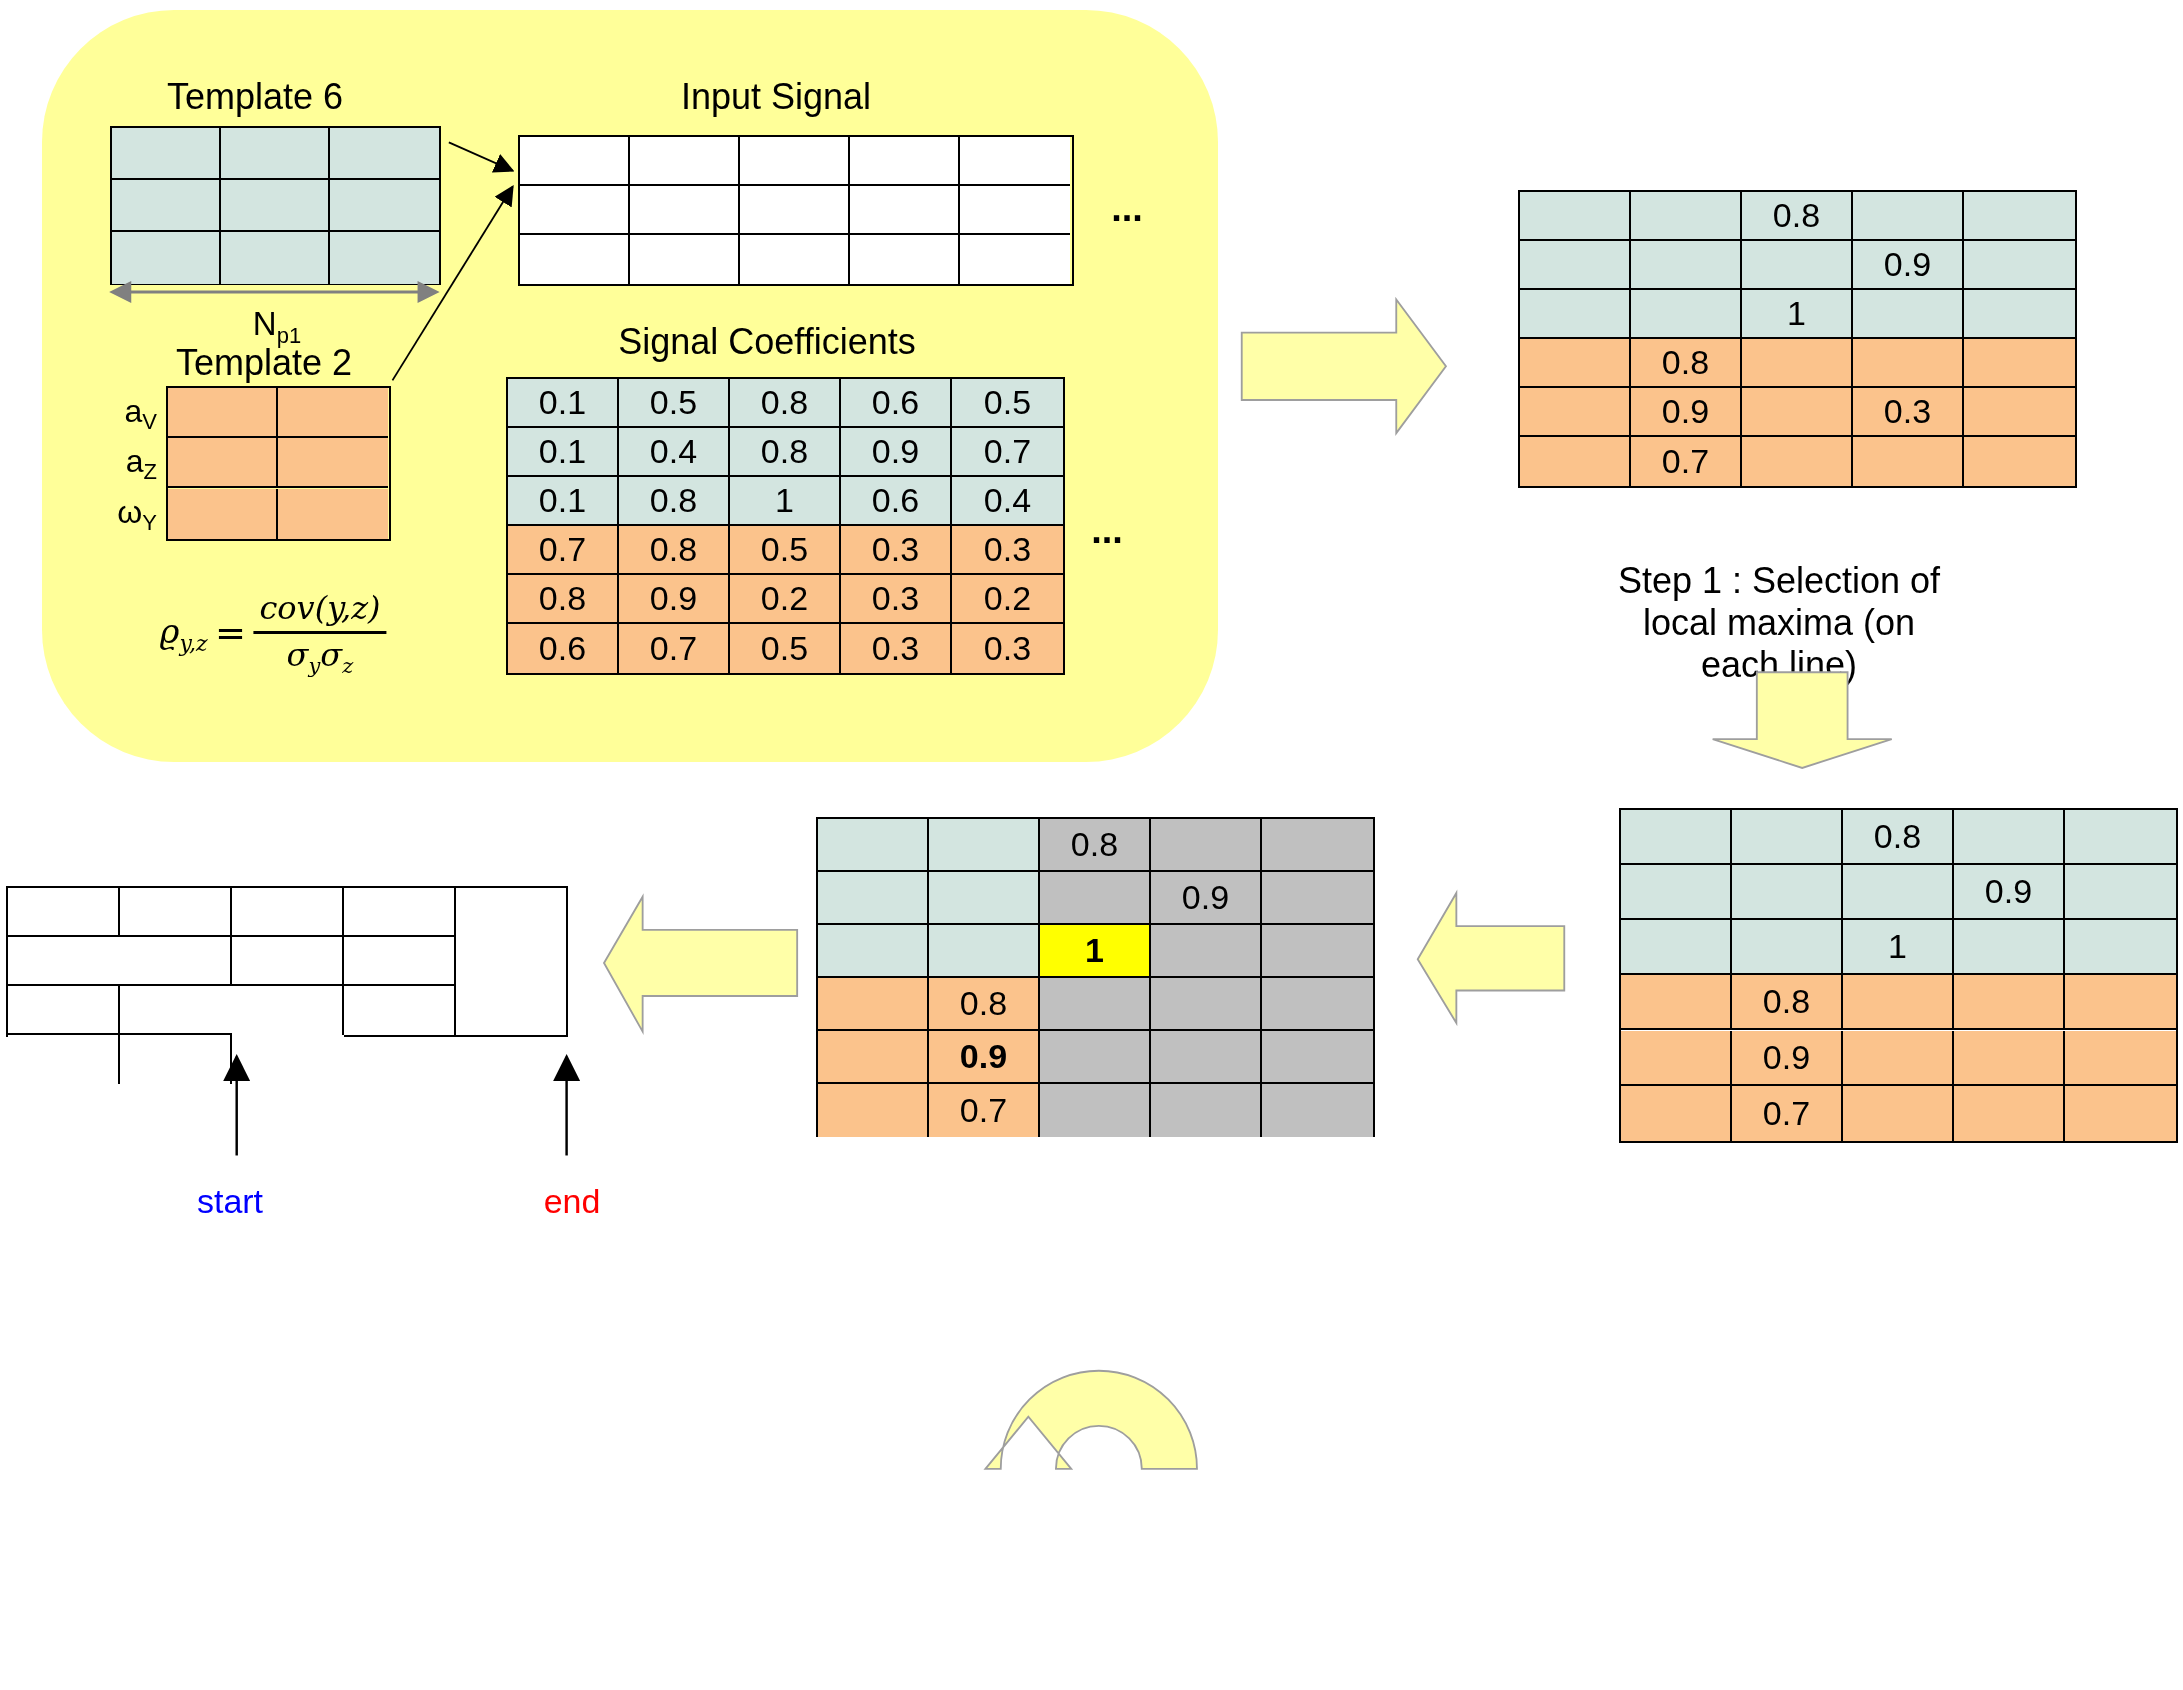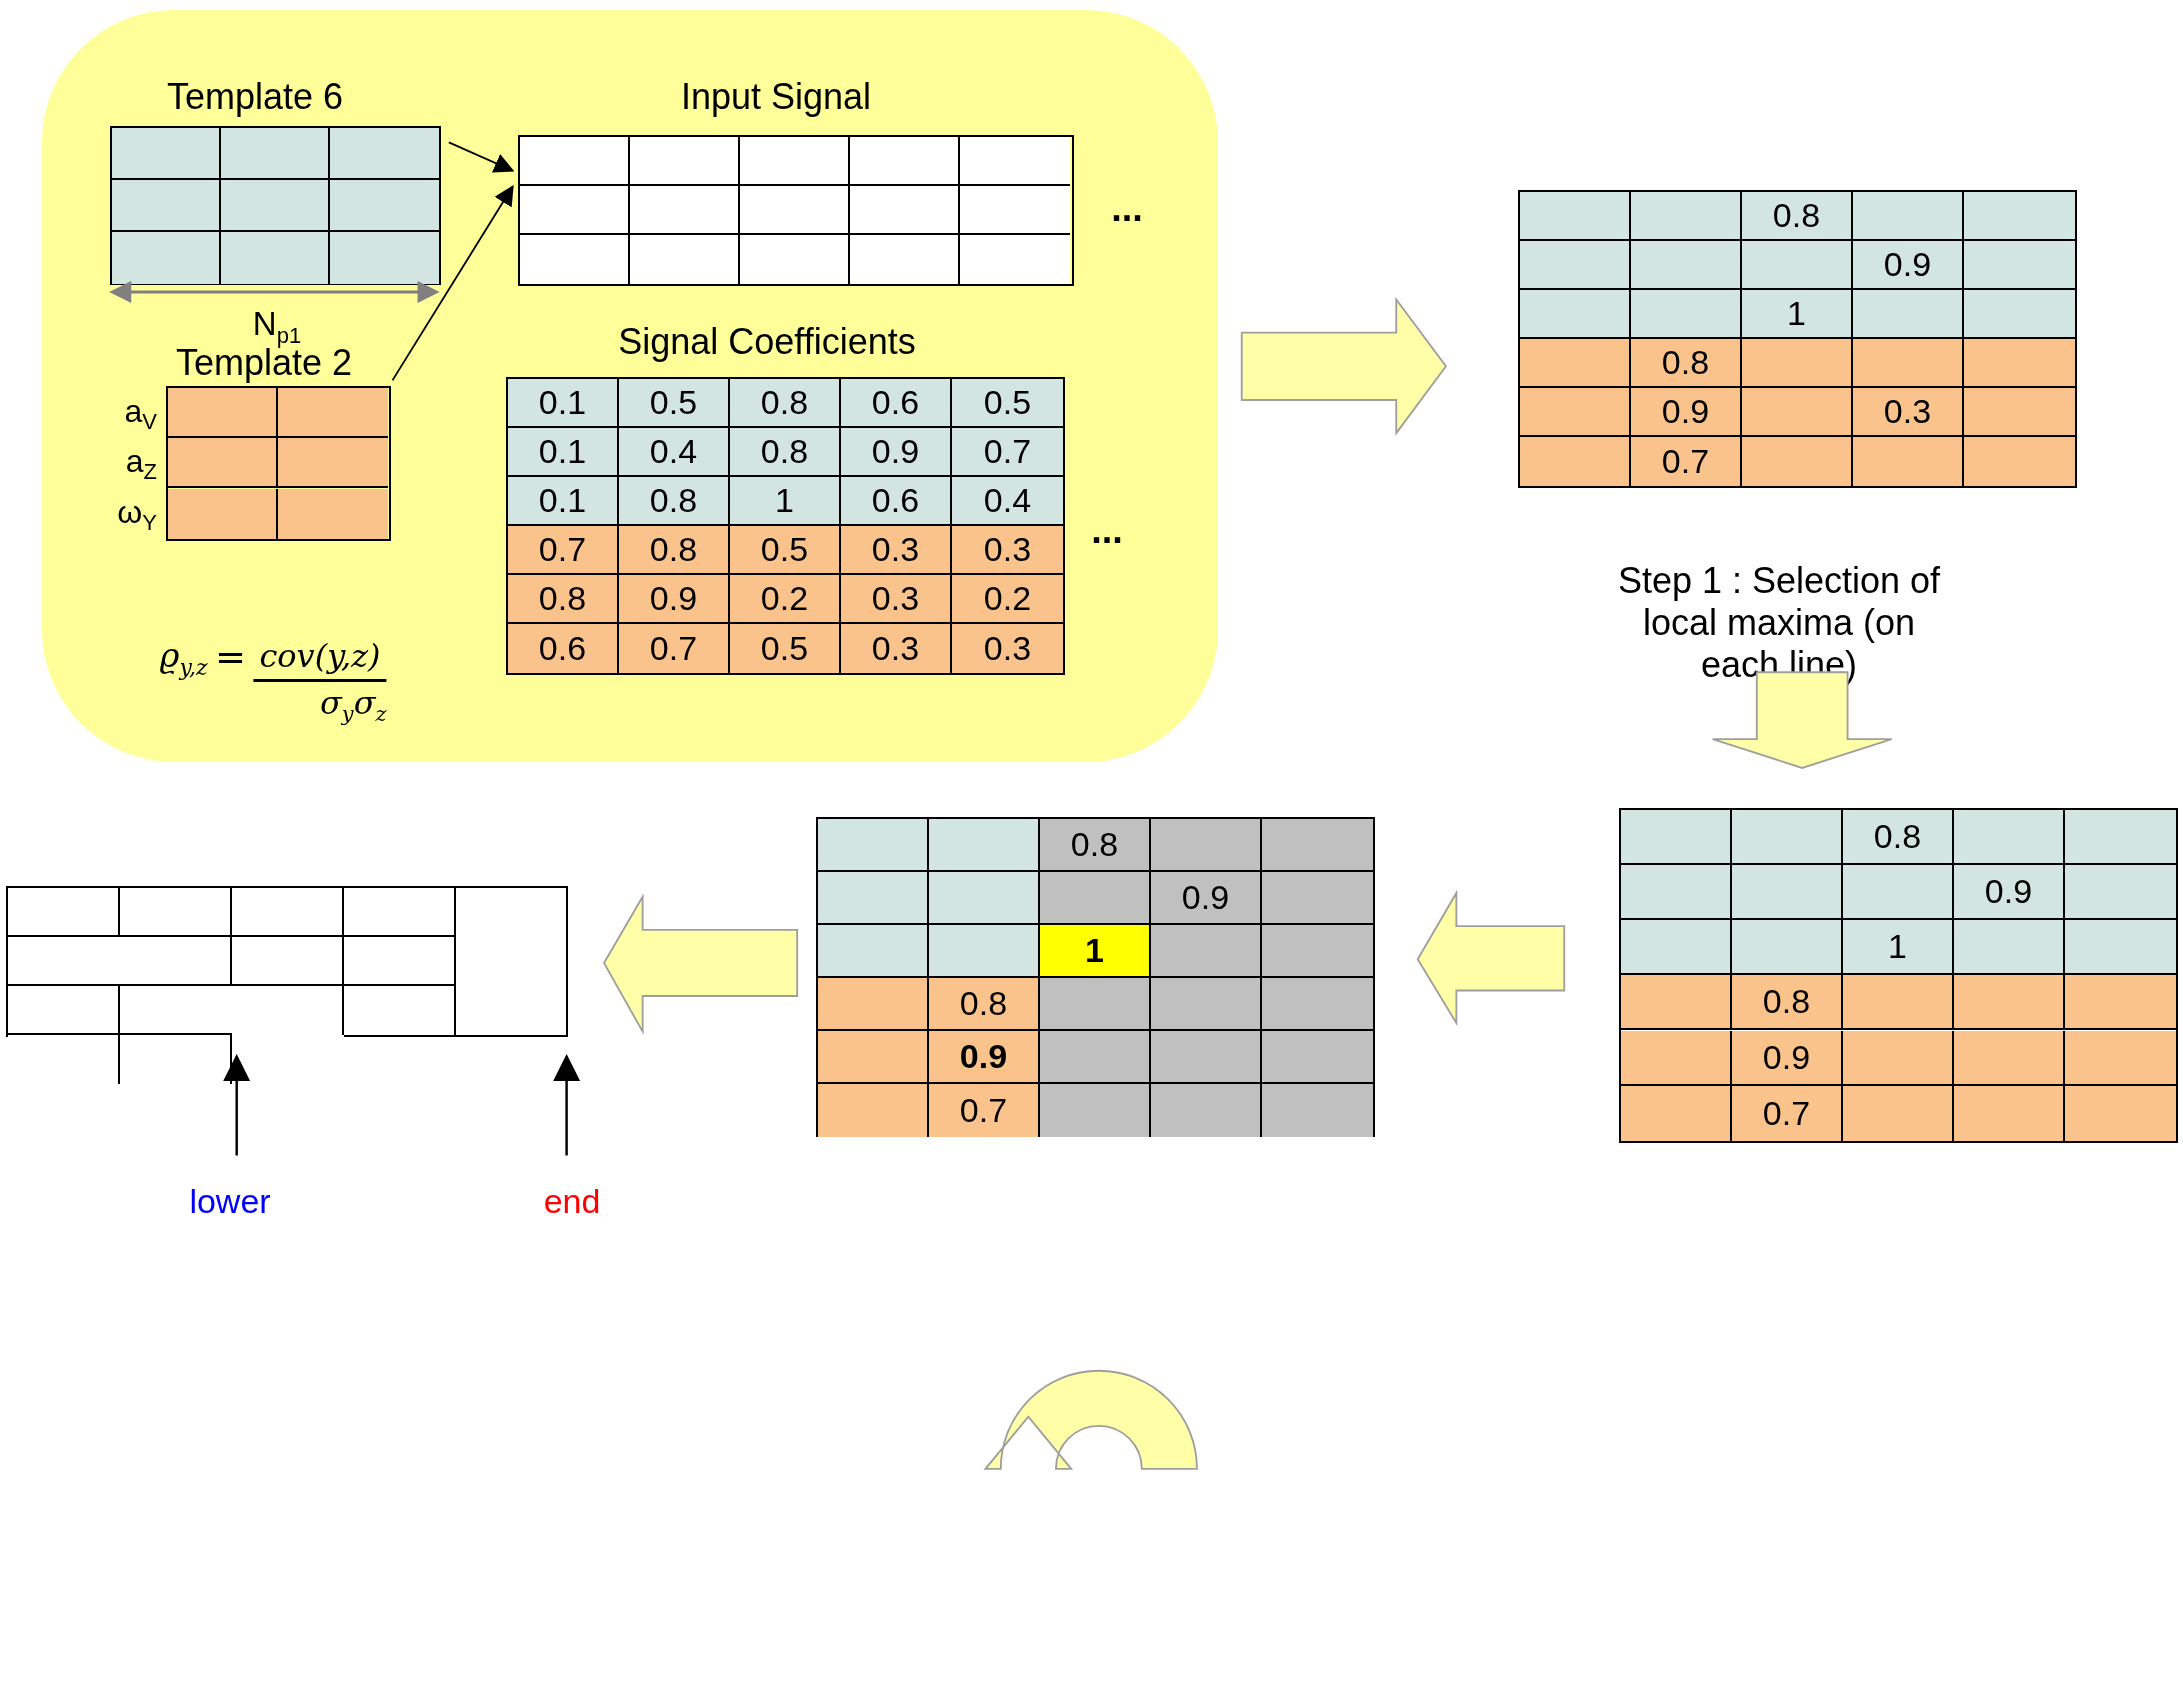--- a/index.html
+++ b/index.html
@@ -92,21 +92,21 @@
     transform:translateX(-50%);
     display:inline-flex;
     align-items:center;
     font-family:"DejaVu Serif", serif;
     font-style:italic;
     color:#000;
   }
   .f-lhs{font-size:34px;}
   .f-lhs sub{font-size:22px;}
   .f-eq{font-size:37px;margin:0 7.4px;font-style:normal;}
-  .f-frac{display:inline-flex;flex-direction:column;align-items:flex-end;margin-top:48px;}
+  .f-frac{display:inline-flex;flex-direction:column;align-items:center;}
   .f-num{font-size:32px;padding:0 6.1px 3.7px 6.1px;}
   .f-bar{height:3.1px;background:#000;width:100%;}
   .f-den{font-size:32px;padding-top:2.5px;}
   .f-den sub{font-size:21px;}
   svg{position:absolute;left:0;top:0;pointer-events:none;}
 </style>
 </head>
 <body>
 
 <div id="canvas">
@@ -323,21 +323,21 @@
     <span class="f-frac">
       <span class="f-num">cov(y,z)</span>
       <span class="f-bar"></span>
       <span class="f-den"><span>σ</span><sub>y</sub><span>σ</span><sub>z</sub></span>
     </span>
   </div>
 
   <div class="caption" style="left:1779px;top:520px;margin-top:40px;">Step 1 : Selection of local maxima (on
 each line)</div>
 
-  <div class="marker-label" style="left: 230px; top: 1180px; color: rgb(0, 0, 255);">lower</div>
+  <div class="marker-label" style="left: 230px; top: 1180px; color: rgb(0, 0, 255);">start</div>
   <div class="marker-label" style="left: 572px; top: 1180px; color: rgb(255, 0, 0);">end</div>
 
   <svg width="2183" height="1691" viewBox="0 0 3560 2757">
     <defs>
       <marker id="ah" viewBox="0 0 10 10" refX="9" refY="5" markerWidth="11" markerHeight="11" orient="auto-start-reverse">
         <path d="M0,0 L10,5 L0,10 z" fill="#000"></path>
       </marker>
     </defs>
 
     <polygon stroke-width="3" points="2025,542 2277,542 2277,488 2358,597 2277,706 2277,652 2025,652" fill="#FFFFA8" stroke="#9E9E9E"></polygon>

